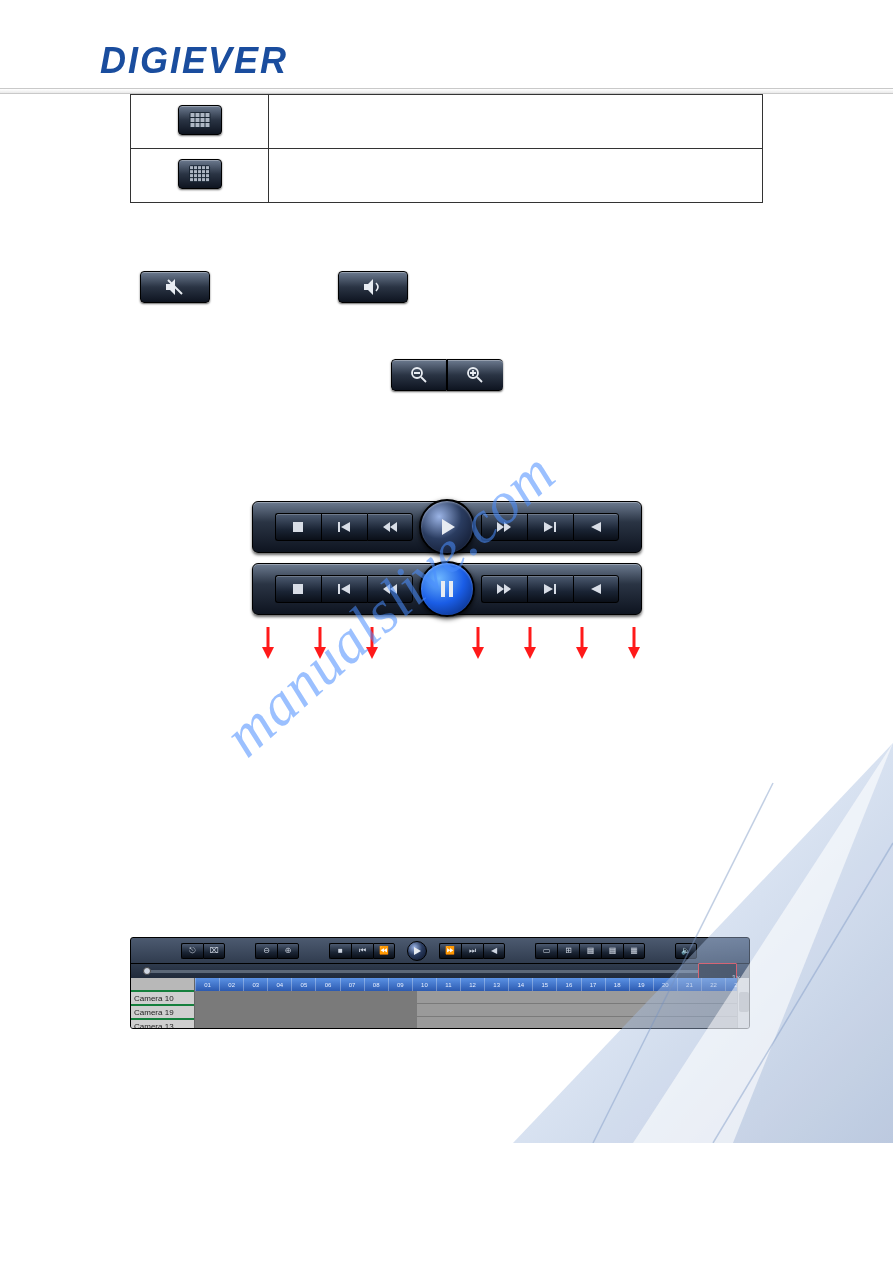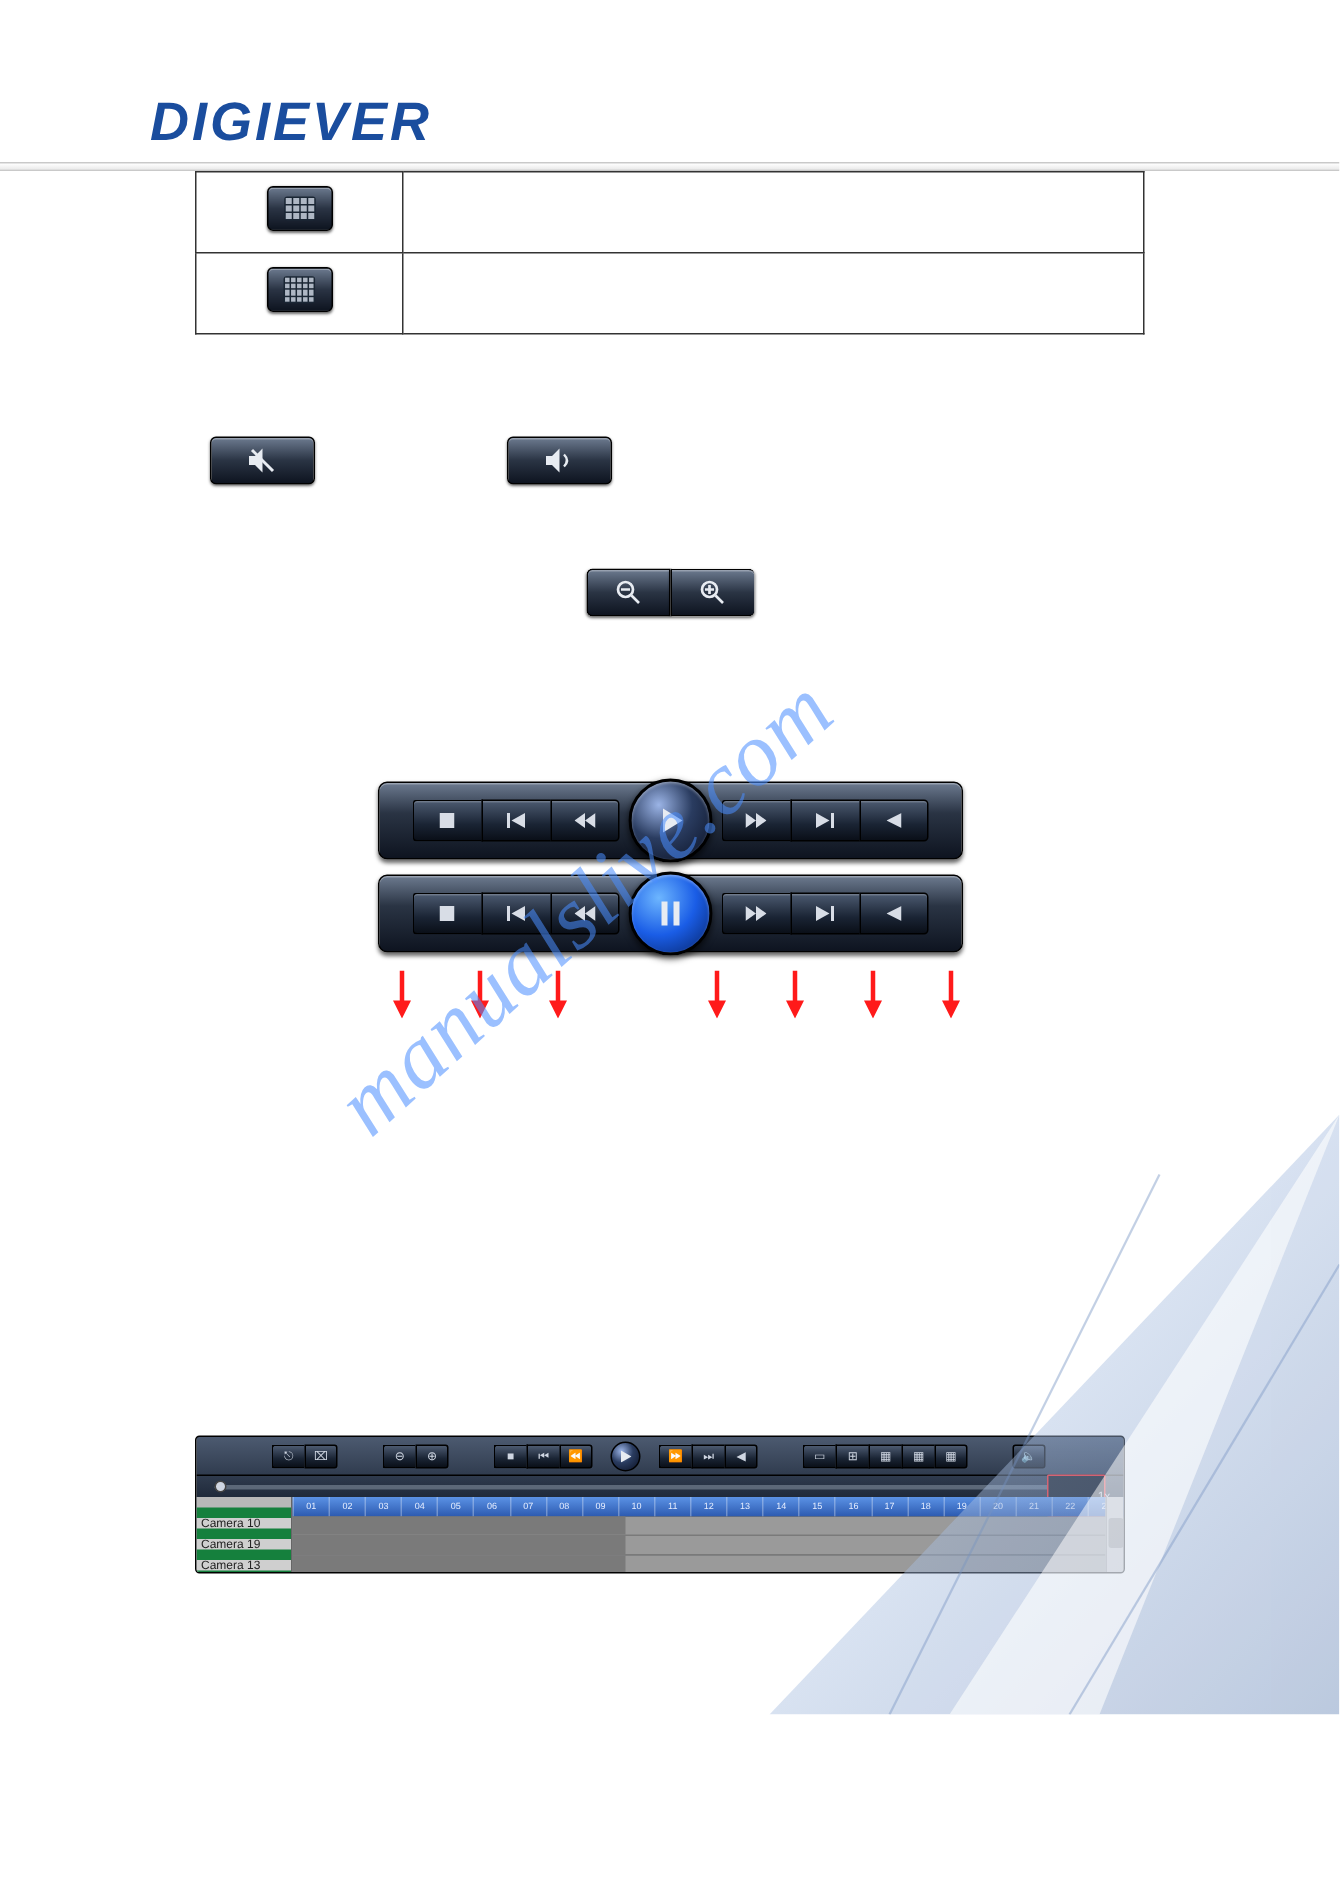--- a/index.html
+++ b/index.html
@@ -6,21 +6,21 @@
   body {
     width: 893px;
     height: 1263px;
     background: #ffffff;
     font-family: Arial, sans-serif;
     position: relative;
     overflow: hidden;
   }
 
   .header-area {
-    padding: 60px 0 0 100px;
+    padding: 40px 0 0 100px;
   }
   .logo {
     font-family: Arial Black, Arial, sans-serif;
     font-weight: 900;
     font-size: 36px;
     letter-spacing: 2px;
     color: #1a4d9e;
     font-style: italic;
   }
   .hr-outer {
@@ -268,21 +268,21 @@
     display: flex;
     height: 52px;
   }
   .tl-cam-col {
     width: 64px;
     background: #a4a4a4;
     border-right: 1px solid #666;
   }
   .tl-cam-row {
     height: 14px;
-    border-bottom: 7px solid #15803d;
+    border-bottom: 2px solid #15803d;
     font-size: 8px;
     color: #222;
     padding-left: 3px;
     display:flex;
     align-items:center;
     background: #cfcfcf;
   }
   .tl-track-col {
     flex: 1;
     position: relative;

